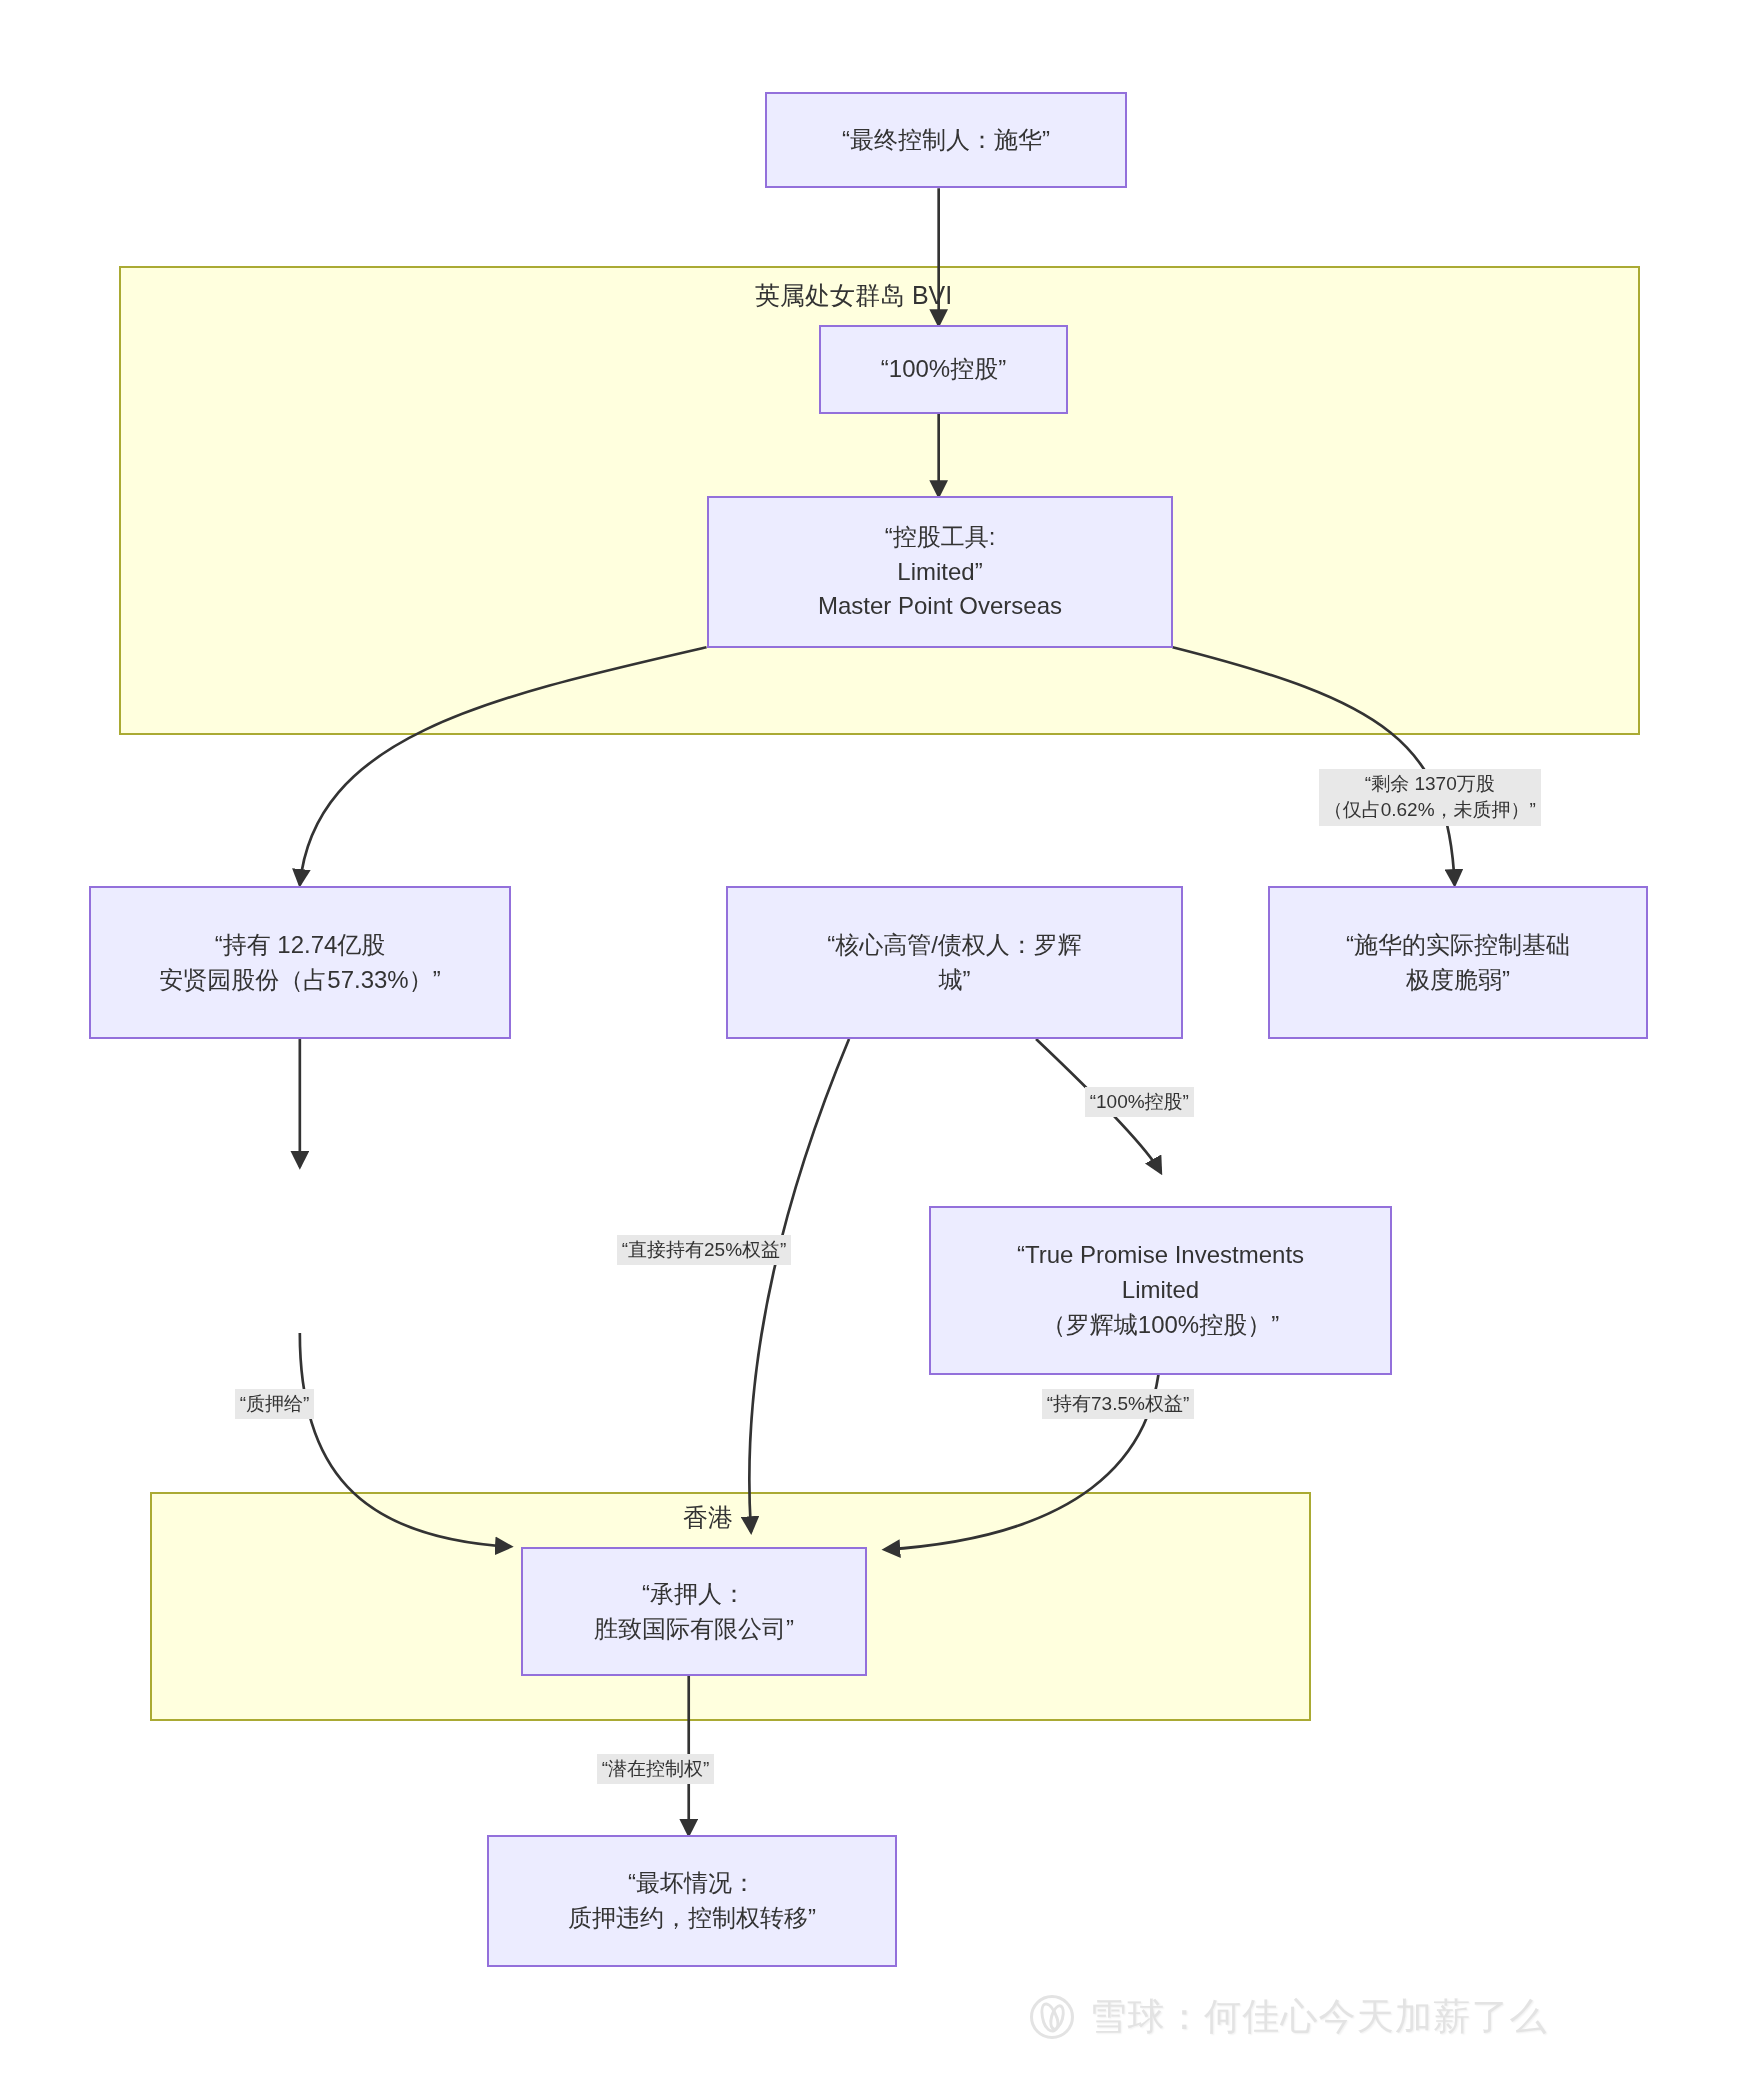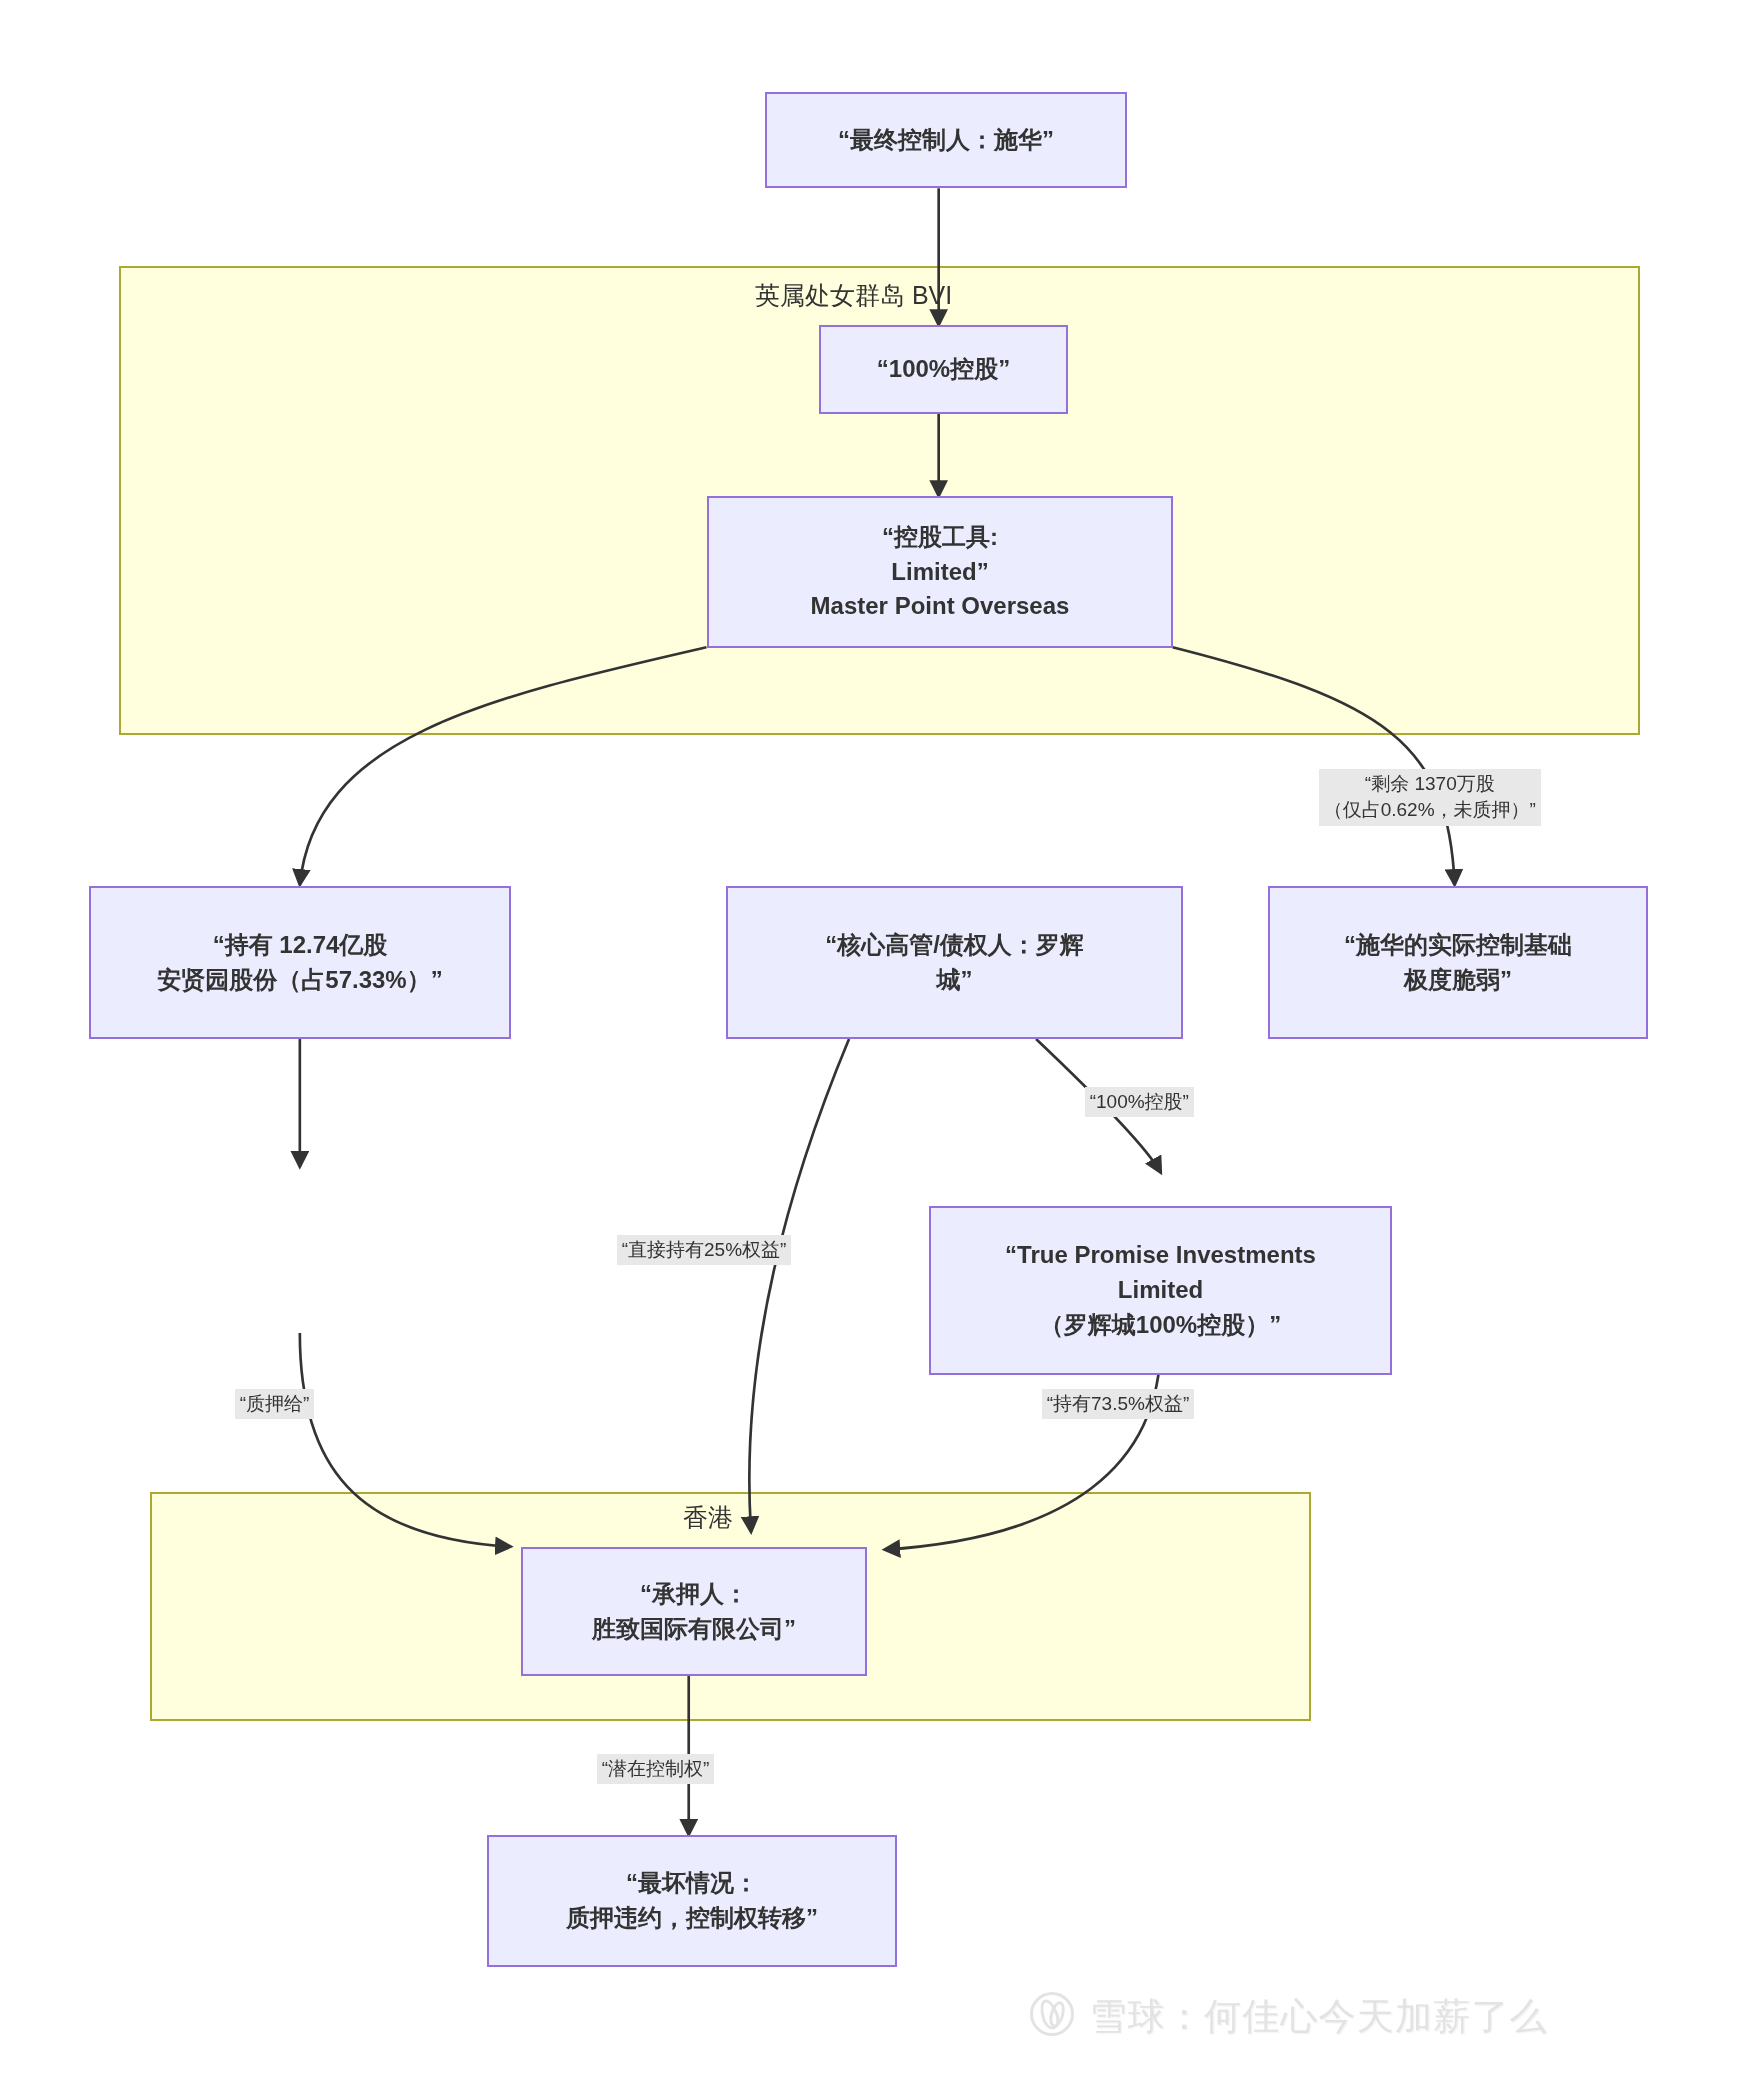--- a/index.html
+++ b/index.html
@@ -6,28 +6,28 @@
   body{font-family:"Liberation Sans","DejaVu Sans",sans-serif;}
   #canvas{position:relative;width:1758px;height:2087px;background:#ffffff;overflow:hidden;}
   svg.layer{position:absolute;left:0;top:0;width:1758px;height:2087px;overflow:visible;}
 
   .subgraph{position:absolute;background:#ffffde;border:2.4px solid #aaaa33;box-sizing:border-box;}
   .subgraph-label{position:absolute;font-size:25px;color:#333333;white-space:nowrap;}
 
   .node{position:absolute;background:#ececff;border:2.4px solid #9370db;box-sizing:border-box;
         display:flex;align-items:center;justify-content:center;text-align:center;
         font-size:24px;line-height:1.45;color:#333333;padding:3.6px 8.3px;}
-  .node .lines{width:100%;font-weight:bold;}
+  .node .lines{width:100%;}
   .node .ln{display:block;white-space:nowrap;}
 
   .edge-label{position:absolute;background:#e8e8e8;color:#333333;font-size:19px;
               line-height:1.4;text-align:center;padding:1.8px 4.7px;white-space:nowrap;}
   .edge-label .ln{display:block;}
 
-  .watermark{position:absolute;display:flex;gap:15.4px;
+  .watermark{position:absolute;display:flex;align-items:center;gap:15.4px;
              color:#e3e3e3;font-size:37px;letter-spacing:1.2px;white-space:nowrap;
              text-shadow:1.2px 1.2px 1.8px rgba(0,0,0,0.06);}
   .wm-logo{width:38px;height:38px;border:3px solid #e3e3e3;border-radius:50%;
            position:relative;flex:0 0 auto;}
   .wm-logo:before{content:"";position:absolute;left:8.3px;top:3.6px;width:10.7px;height:25px;
            border:3px solid #e3e3e3;border-radius:50% 50% 50% 50%/60% 60% 40% 40%;transform:rotate(-18deg);}
   .wm-logo:after{content:"";position:absolute;right:7.1px;top:6px;width:8.3px;height:21.4px;
            border:3px solid #e3e3e3;border-radius:50%;transform:rotate(16deg);}
 </style>
 </head>

